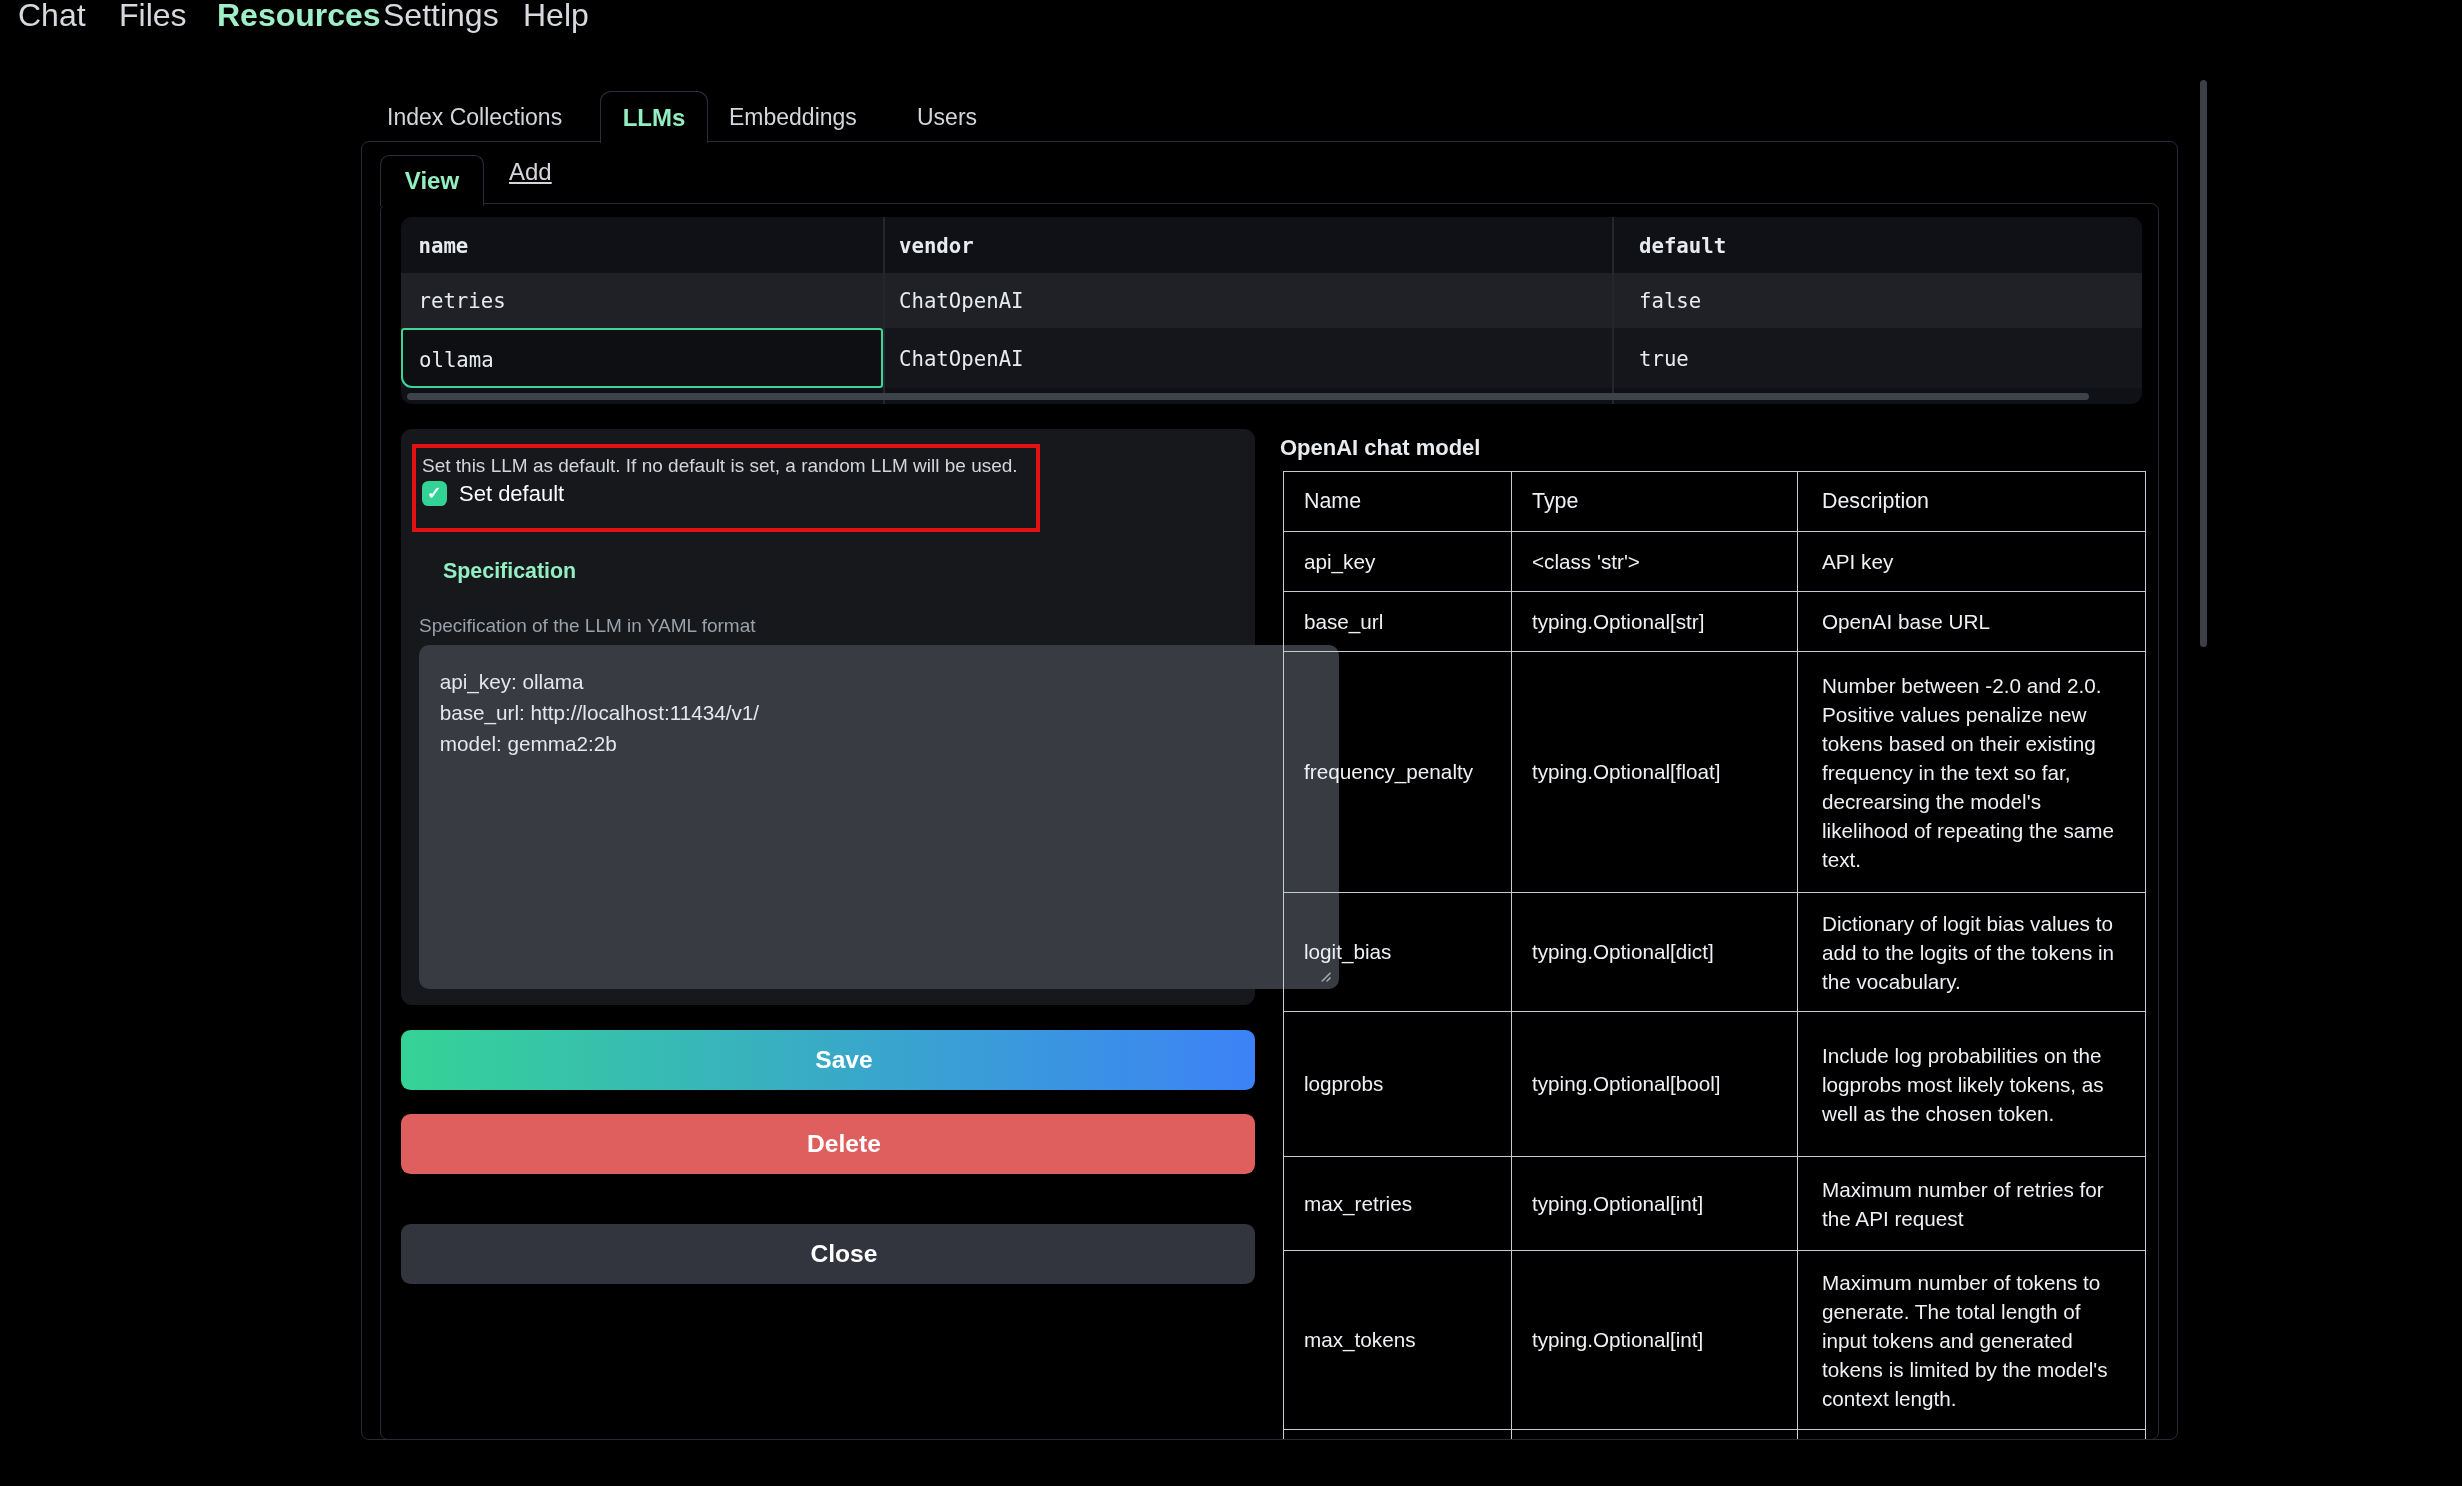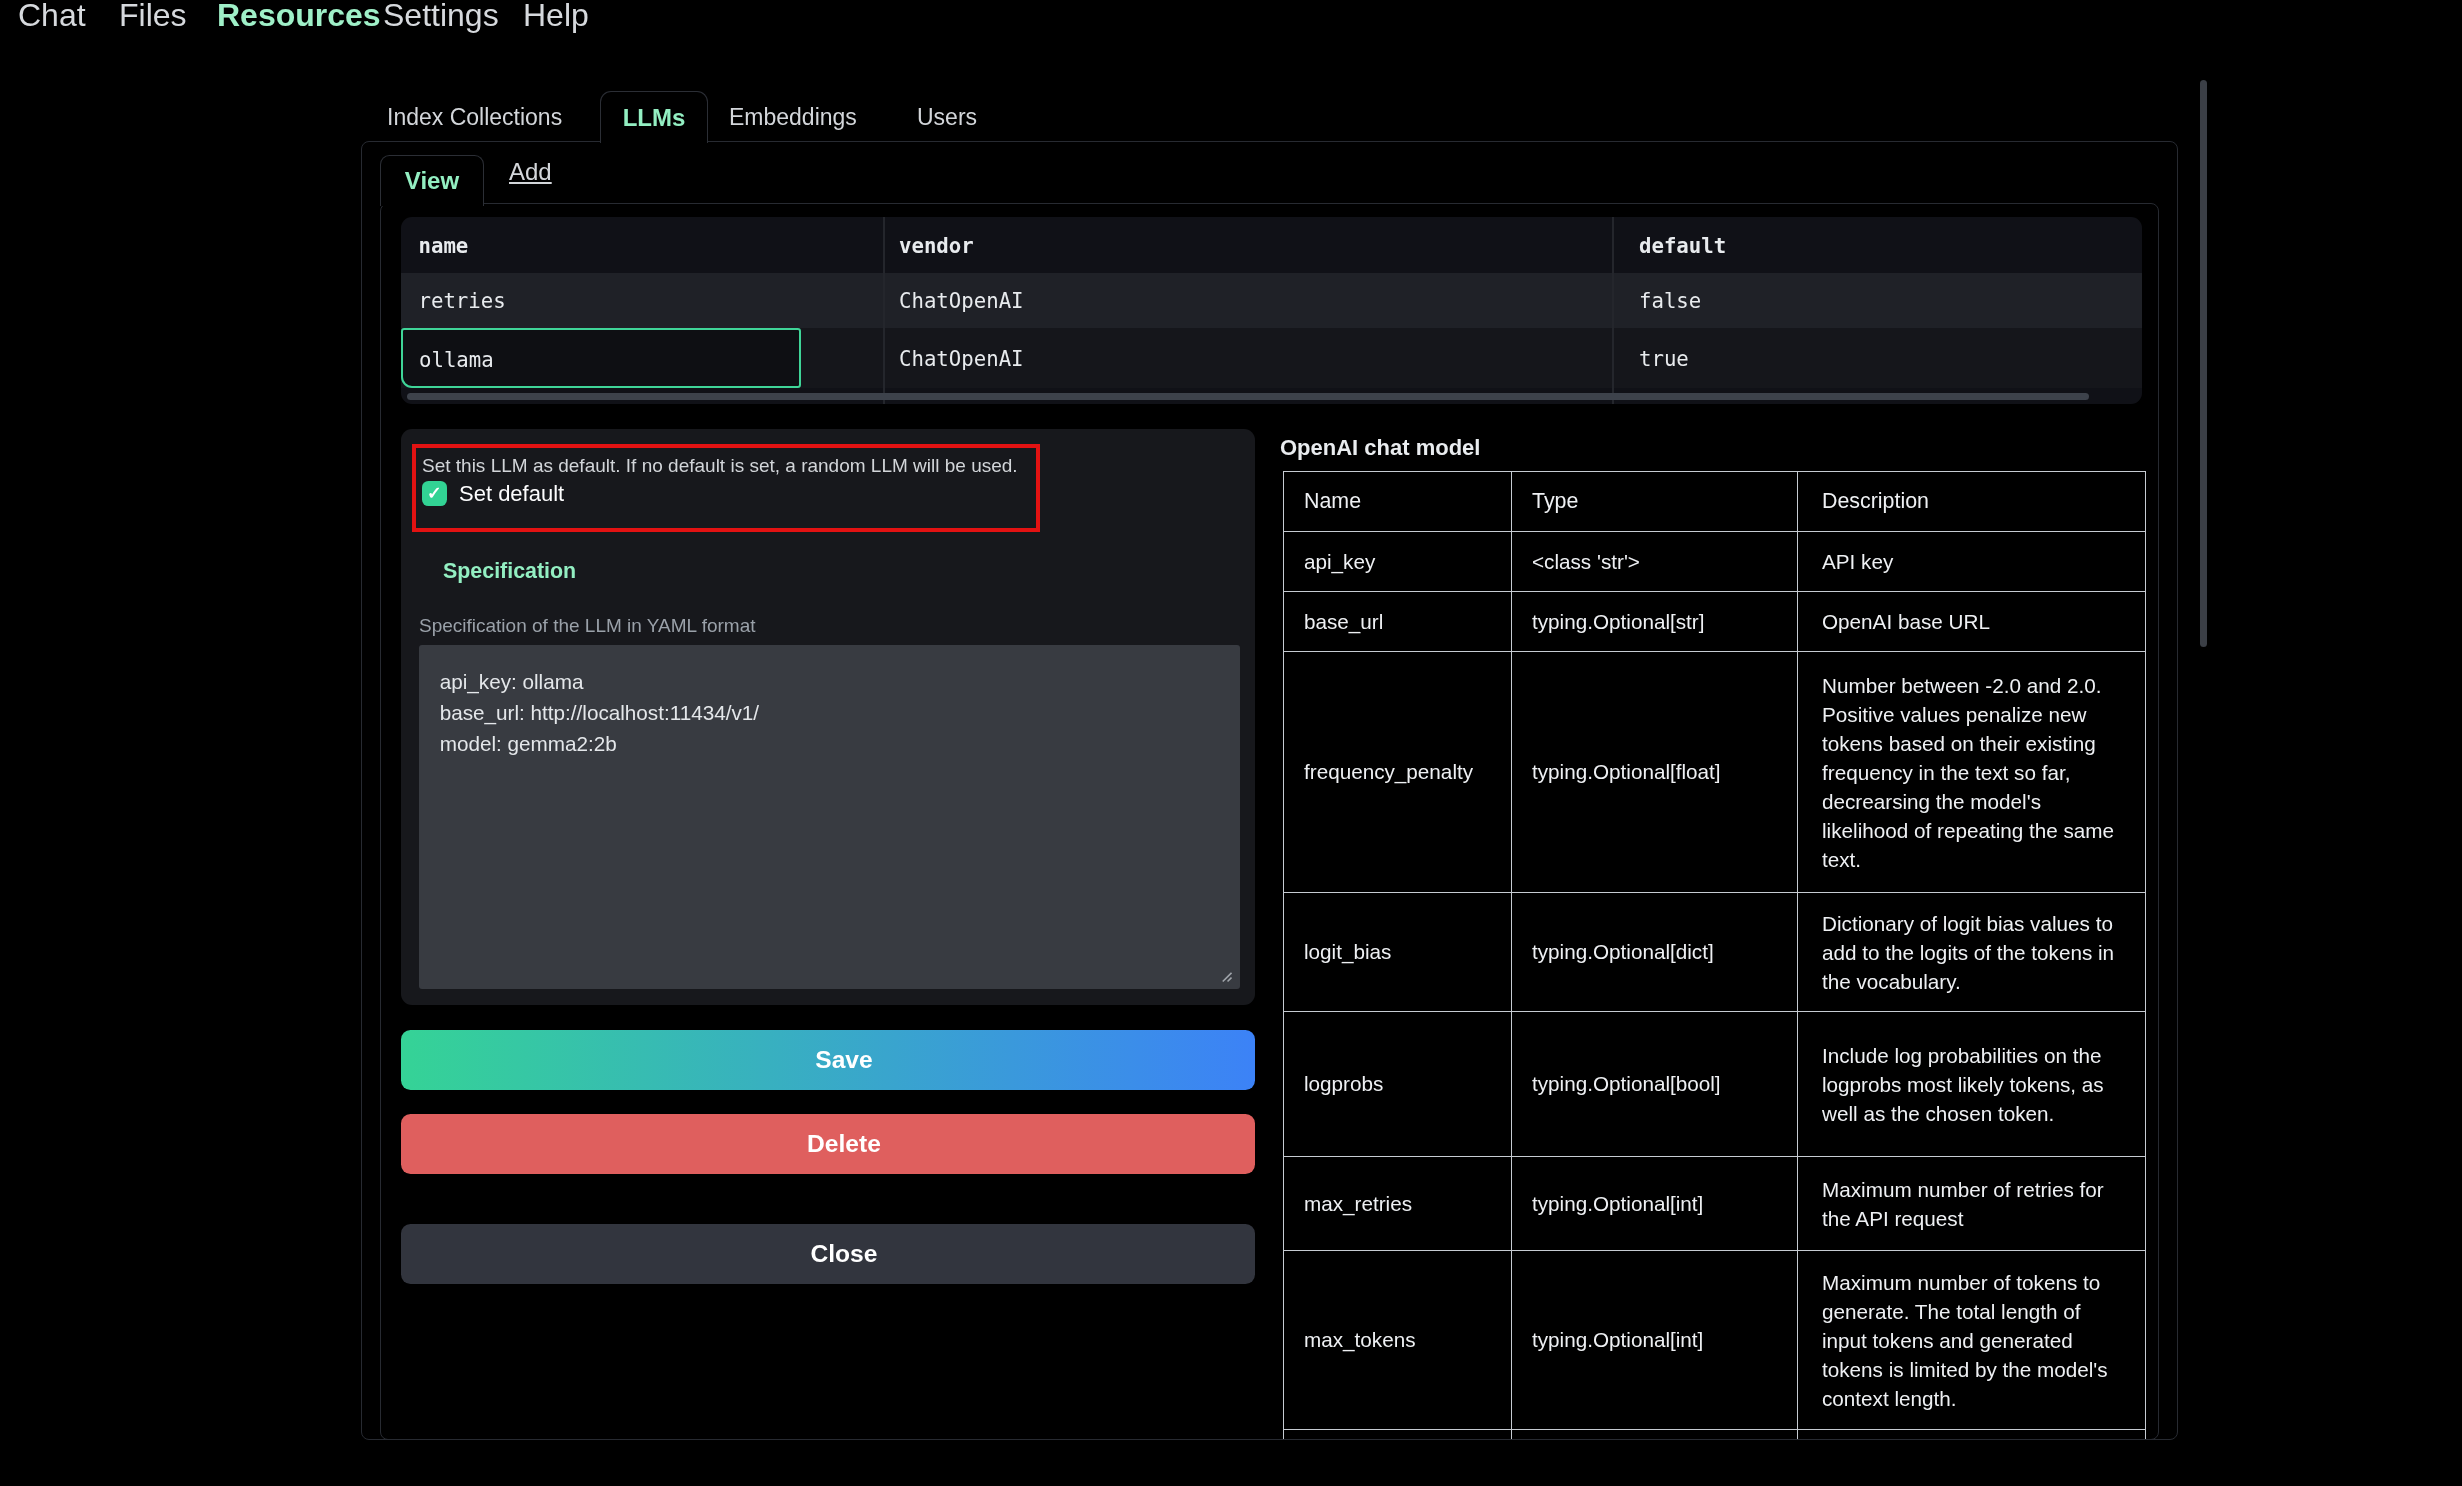--- a/index.html
+++ b/index.html
@@ -18,39 +18,39 @@
              border-radius:11px 11px 0 0; display:flex; align-items:center; justify-content:center;
              font-size:24px; font-weight:700; color:#93efc2; cursor:pointer; }
 
   
   .llm-table { position:absolute; left:401px; top:217px; width:1741px; height:187px;
                background:#101117; border-radius:11px; overflow:hidden;
                font-family:"DejaVu Sans Mono", monospace; font-size:20.7px; color:#e8ebee; }
   .llm-col-divider { position:absolute; top:0; bottom:0; width:1.6px; background:#24262c; }
   .llm-row { position:absolute; left:0; width:100%; }
   .llm-cell { position:absolute; line-height:24px; }
-  .llm-selected-box { position:absolute; left:0; top:111px; width:400px; height:60px;
+  .llm-selected-box { position:absolute; left:0; top:111px; width:482px; height:60px;
                       border:2.4px solid #3fd598; border-radius:3.2px 3.2px 3.2px 11px; background:#0e0f13; }
   .hscroll-thumb { position:absolute; left:5.6px; top:176px; width:1682px; height:7.1px;
                    background:#3d424b; border-radius:4px; }
 
   
   .form-panel { position:absolute; left:401px; top:429px; width:854px; height:576px;
                 background:#17181c; border-radius:11px; }
   .annotation-box { position:absolute; left:412px; top:444px; width:628px; height:88px;
                     border:4.8px solid #e31212; pointer-events:none; }
   .hint-text { position:absolute; left:422px; top:455px; font-size:19px; color:#d2d5d9; line-height:22px; }
   .checkbox { position:absolute; left:422px; top:481px; width:24.6px; height:24.6px; background:#32d394;
               border-radius:6.4px; display:flex; align-items:center; justify-content:center;
               color:#fff; font-size:17.5px; font-weight:700; cursor:pointer; }
   .checkbox-label { position:absolute; left:459px; top:481px; font-size:22px; color:#fdfdfe; line-height:25.4px; }
   .spec-heading { position:absolute; left:443px; top:559px; font-size:21.4px; font-weight:700; color:#93efc2; }
   .spec-sub { position:absolute; left:419px; top:615px; font-size:19px; color:#9aa1a9; }
-  .spec-textarea { position:absolute; left:419px; top:645px; width:821px; height:344px;
-                   background:#383b41; border-radius:3px; padding:20.7px;
+  .spec-textarea { position:absolute; left:419px; top:645px; width:920px; height:344px;
+                   background:#383b41; border-radius:10px; padding:20.7px;
                    font-size:20.7px; line-height:31px; color:#e4e7ea; cursor:text; }
   .resize-grip { position:absolute; right:8px; bottom:6.4px; }
 
   .btn { position:absolute; left:401px; width:854px; height:60px; border-radius:9.5px;
          display:flex; align-items:center; justify-content:center;
          font-size:24.6px; font-weight:700; color:#fff; cursor:pointer;padding-left:32px; }
   .btn-save { top:1030px; background:linear-gradient(90deg,#35d396,#3c82f7); }
   .btn-delete { top:1114px; height:60px; background:#df5f5e; }
   .btn-close { top:1224px; height:60px; background:#32353e; }
 

